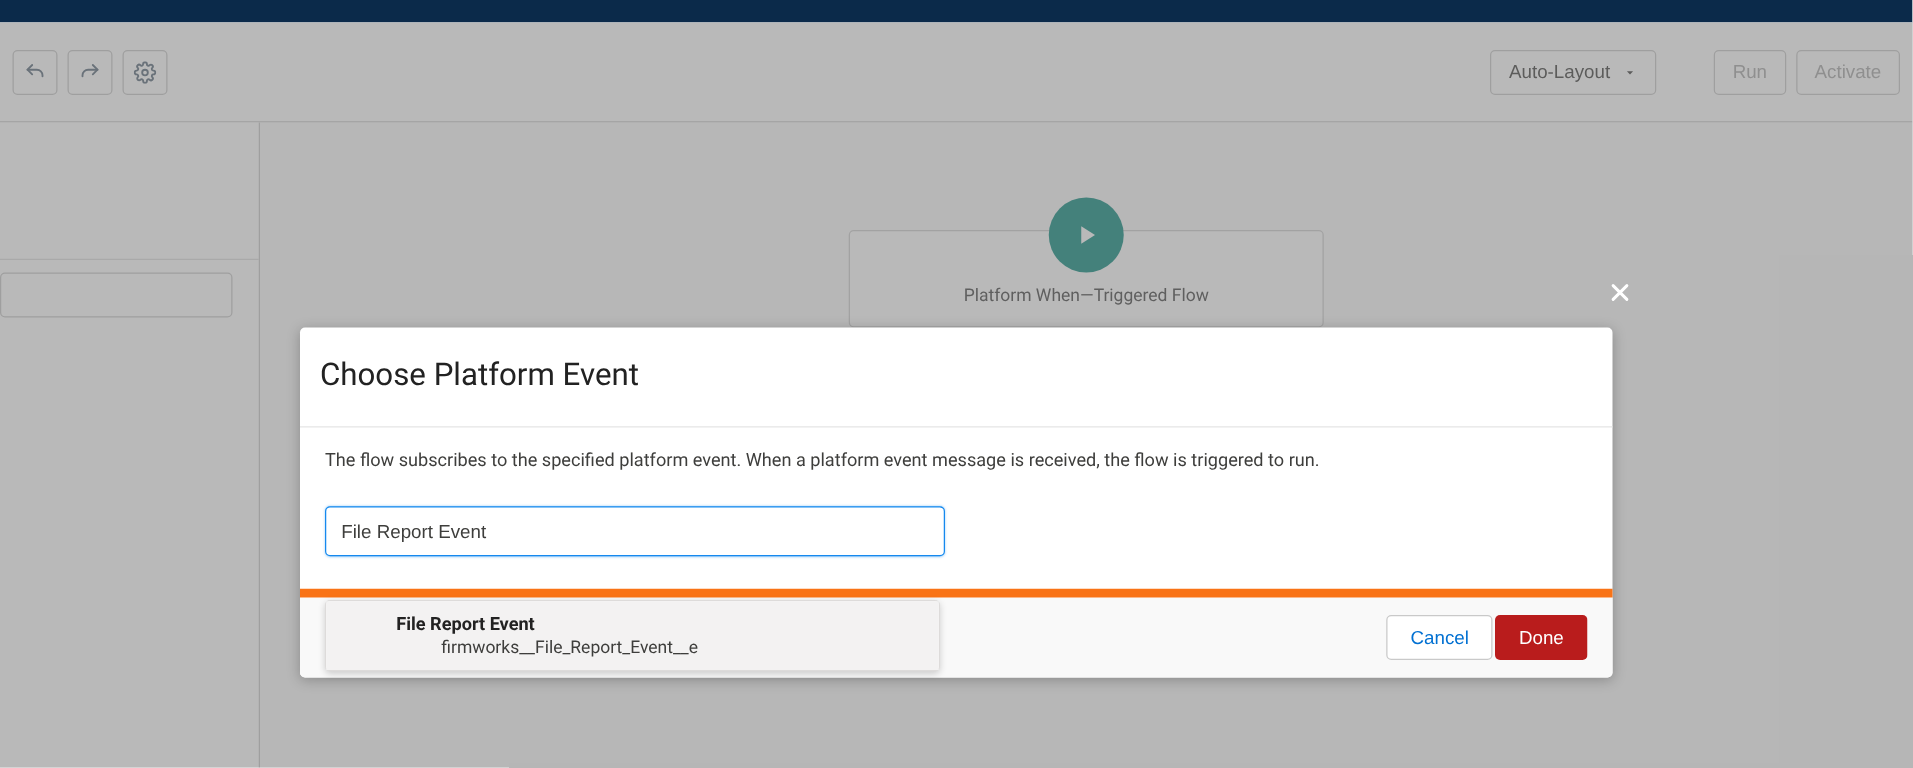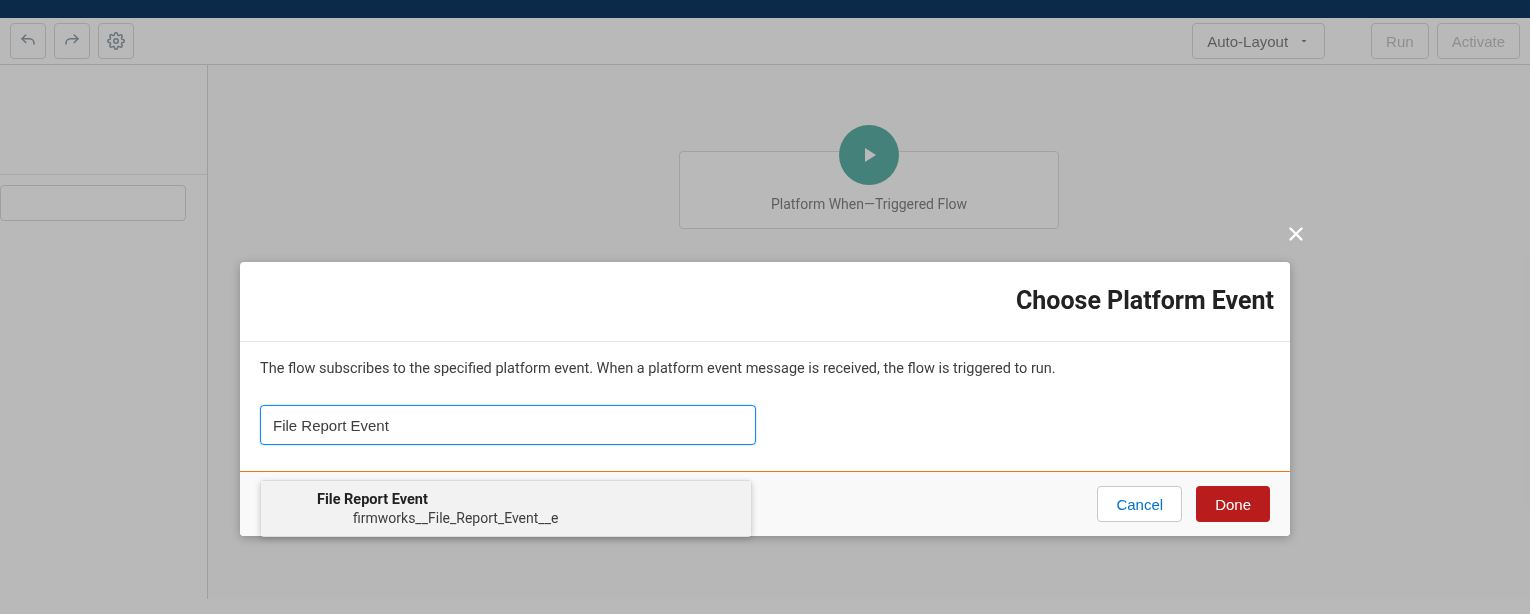--- a/index.html
+++ b/index.html
@@ -1,21 +1,21 @@
 <!DOCTYPE html>
 <html><head>
   <meta charset="utf-8">
   <style>
     * { box-sizing: border-box; margin: 0; padding: 0; }
     html, body { width: 1530px; height: 614px; font-family: -apple-system, BlinkMacSystemFont, "Segoe UI", Roboto, Helvetica, Arial, sans-serif; overflow: hidden; background: #fff; }
 
     .top-navy { height: 18px; background: #0b2a4a; }
 
     .toolbar {
-      height: 47px;
+      height: 80px;
       border-bottom: 1px solid #c9c9c9;
       display: flex;
       align-items: center;
       padding: 0 10px;
       gap: 8px;
       background: #fff;
     }
     .icon-btn {
       width: 36px; height: 36px;
       border: 1px solid #c9c9c9;
@@ -127,30 +127,30 @@
       position: absolute;
       top: 262px;
       width: 1050px;
       background: #fff;
       border-radius: 4px;
       box-shadow: 0 2px 10px rgba(0,0,0,.25);
       pointer-events: auto;
       overflow: visible;
     }
     .modal-header {
-      text-align: right;
+      text-align: left;
       font-size: 25px;
       color: #222;
       padding: 24px 16px 26px;
       border-bottom: 1px solid #e5e5e5;
-      font-weight: 700;
+      font-weight: 400;
     }
     .modal-body {
       padding: 18px 20px 26px;
-      border-bottom: 1px solid #f97316;
+      border-bottom: 7px solid #f97316;
       position: relative;
     }
     .modal-desc { font-size: 14.5px; color: #3e3e3c; margin-bottom: 28px; }
     .field-label { font-size: 13.5px; color: #3e3e3c; margin-bottom: 6px; }
     .field-label .req { color: #c23934; margin-right: 3px; }
     .field-input {
       width: 496px;
       height: 40px;
       border: 1px solid #1589ee;
       border-radius: 4px;
@@ -175,21 +175,21 @@
       padding: 10px 16px 10px 56px;
       background: #f3f2f2;
     }
     .dd-title { font-size: 14.5px; font-weight: 700; color: #222; }
     .dd-sub { font-size: 14px; color: #3e3e3c; margin-top: 2px; margin-left: 36px; }
 
     .modal-footer {
       padding: 14px 20px;
       display: flex;
       justify-content: flex-end;
-      gap: 14px;
+      gap: 2px;
       background: #f9f9f9;
       border-bottom-left-radius: 4px;
       border-bottom-right-radius: 4px;
     }
     .btn {
       height: 36px;
       border-radius: 4px;
       font-size: 15px;
       padding: 0 18px;
       display: inline-flex;

